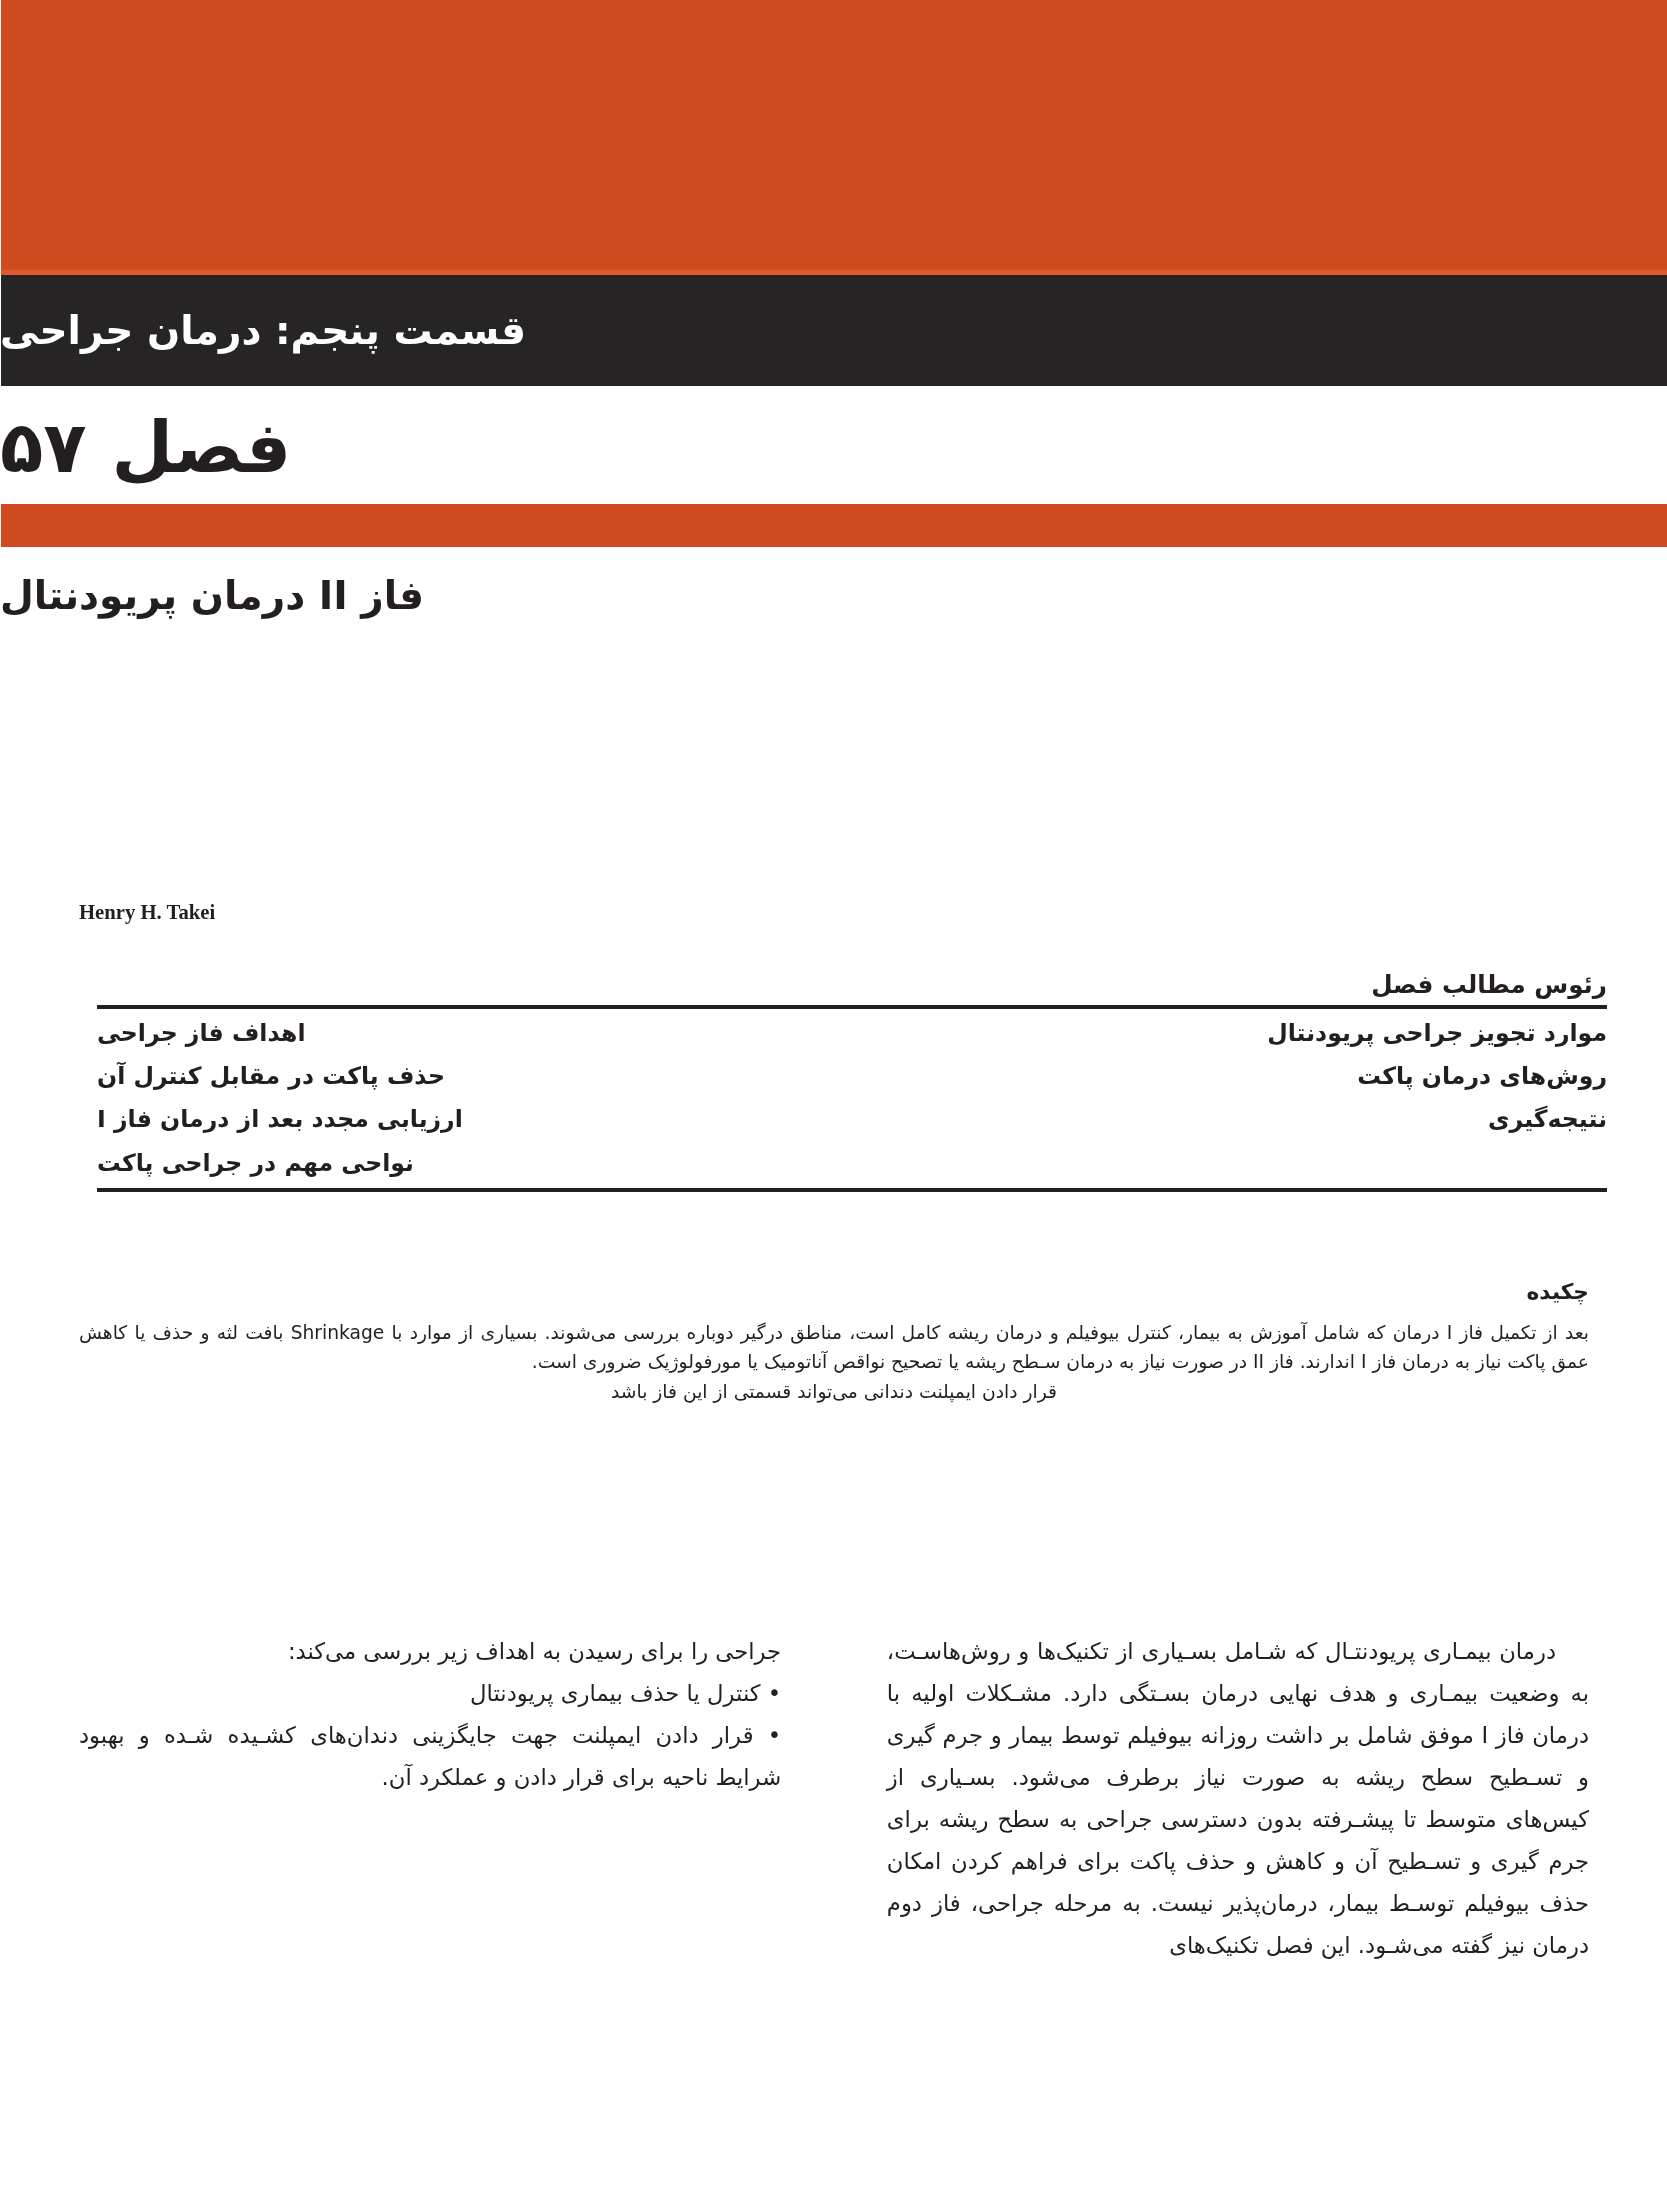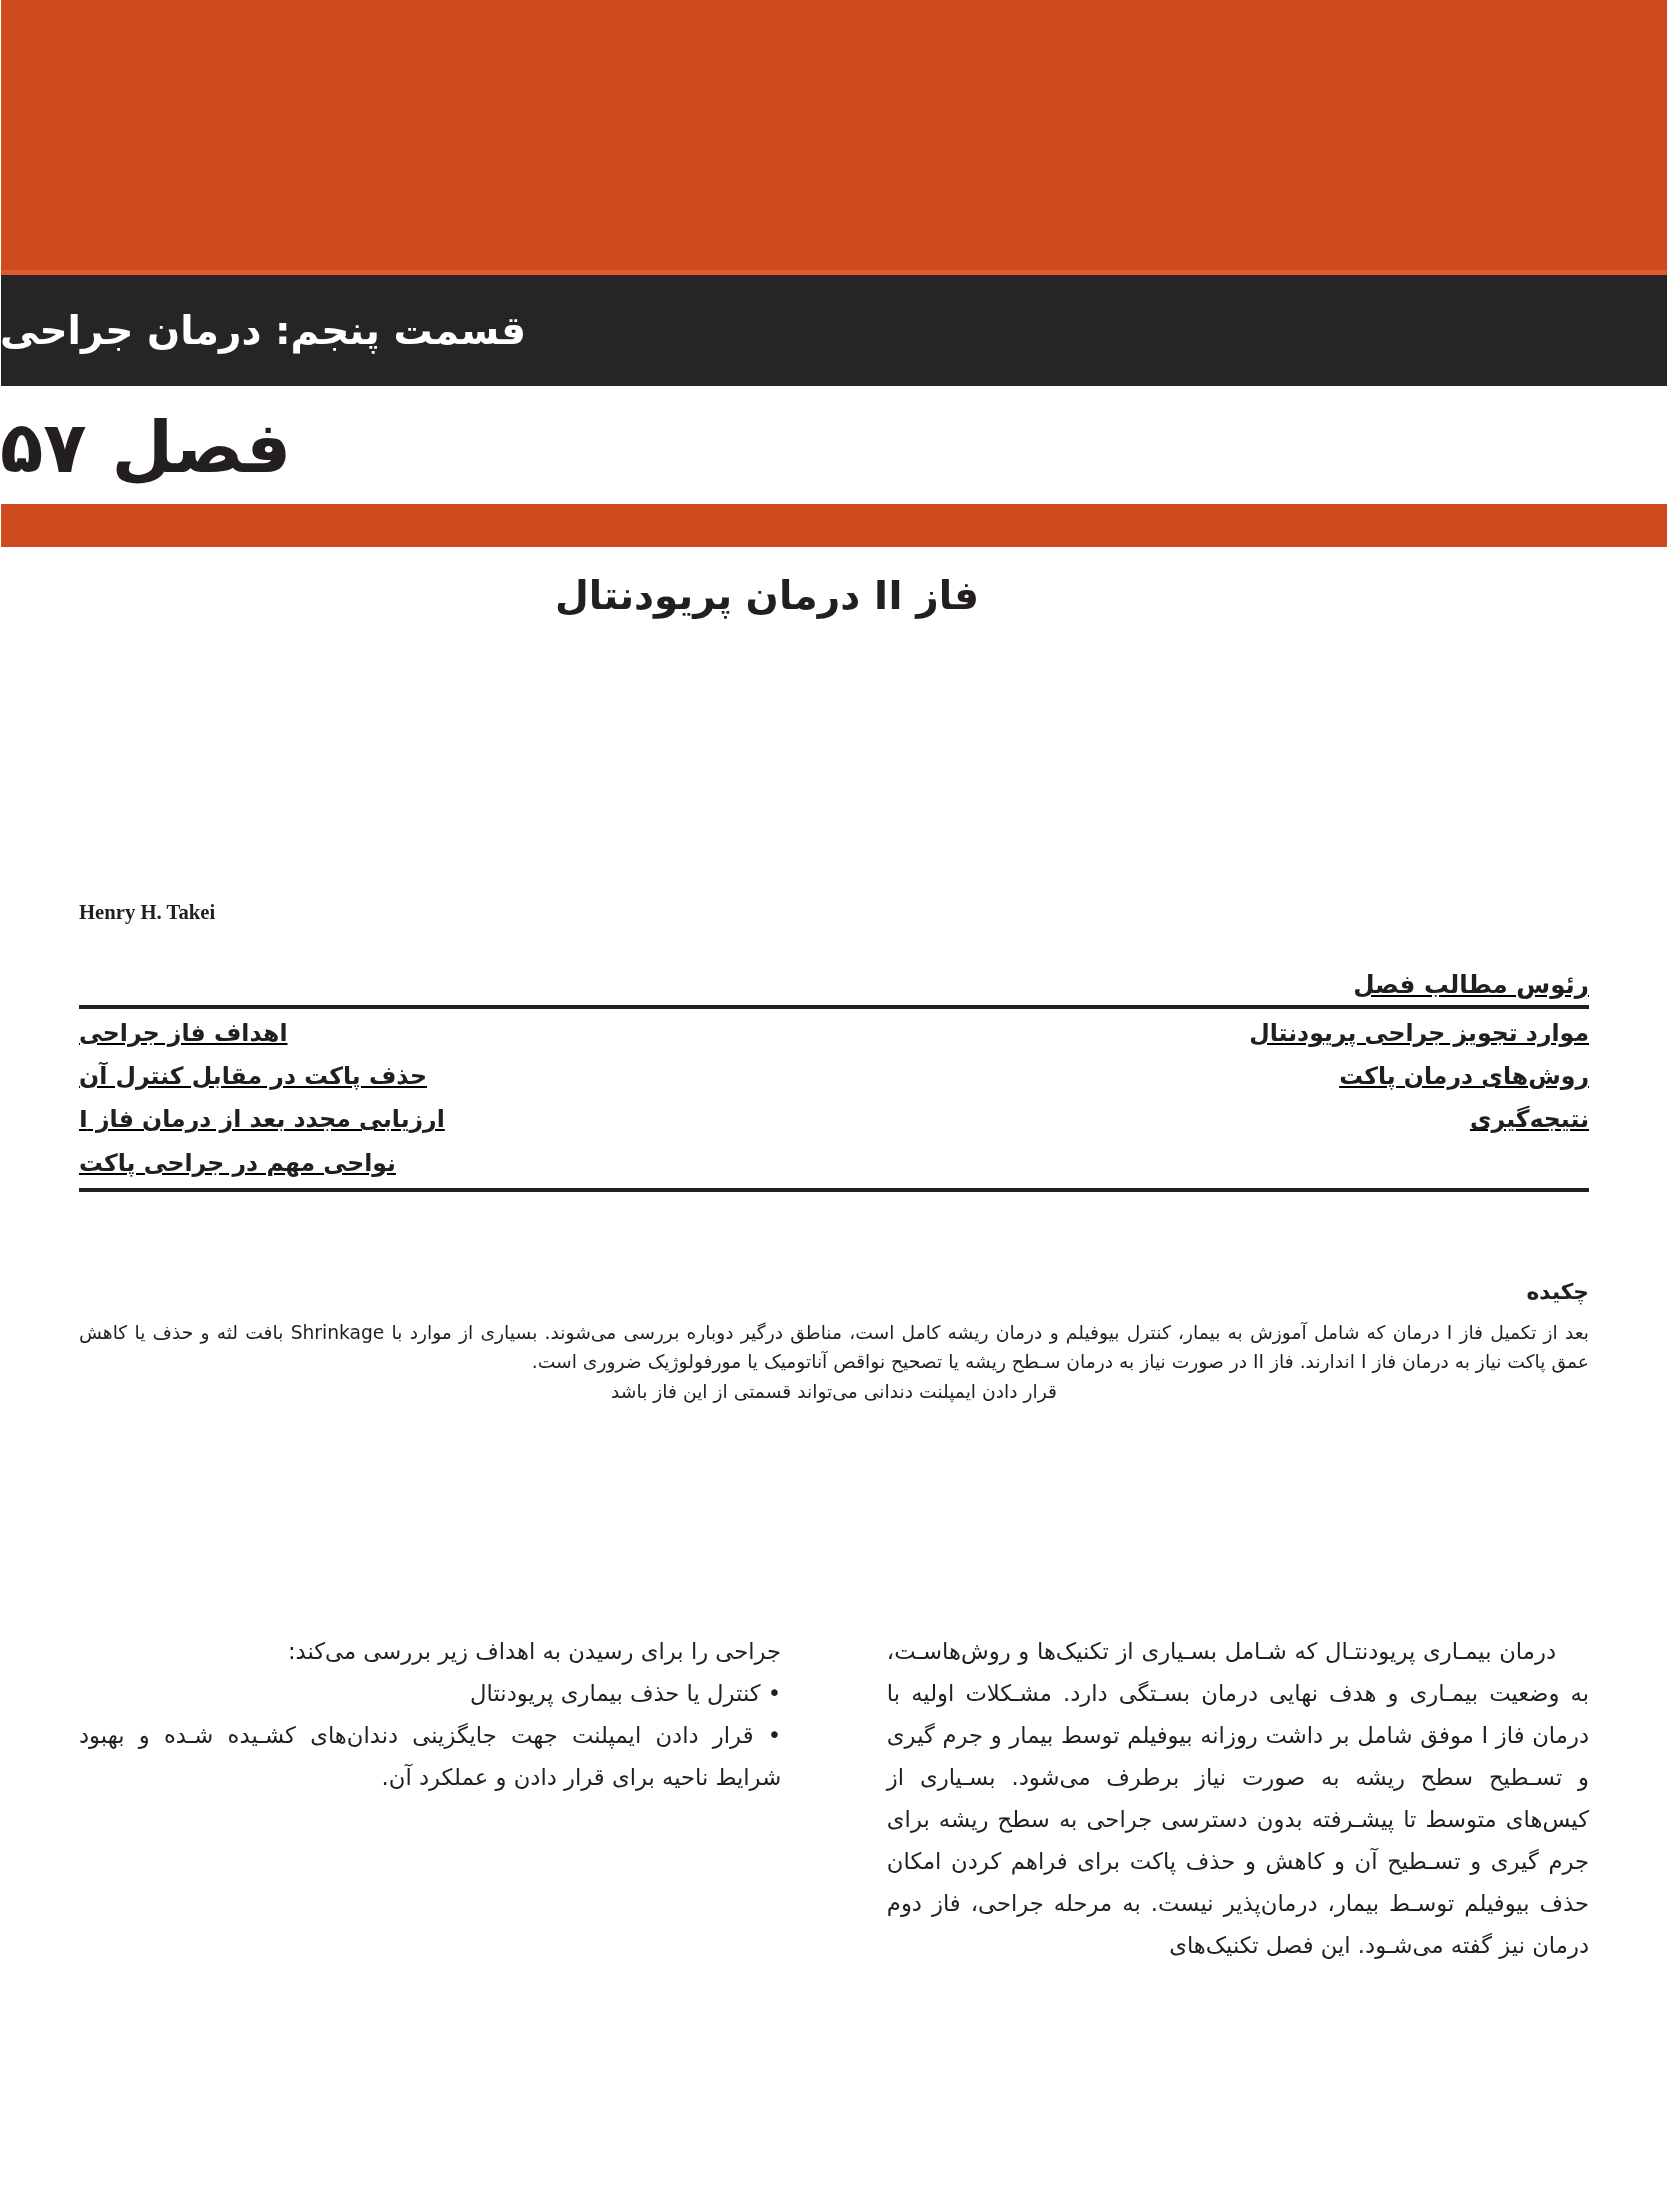--- a/index.html
+++ b/index.html
@@ -66,21 +66,21 @@
     font-weight:bold;
     direction:rtl;
     white-space:nowrap;
   }
 
   
   .chapter-title {
     position:absolute;
     left:0; top:573px;
     width:1613px;
-    text-align:center;
+    text-align:left;
     padding-right:79px;
     color:#231f20;
     font-size:39px;
     font-weight:bold;
     direction:rtl;
     white-space:nowrap;
   }
 
   
   .author {
@@ -91,24 +91,23 @@
     font-family:"Liberation Serif", serif;
     font-size:20.7px;
     font-weight:bold;
     color:#231f20;
     white-space:nowrap;
   }
 
   
   .outline {
     position:absolute;
-    left:79px; top:970px;
-    width:1510px;
-    direction:rtl;
-    text-decoration:underline;
+    left:97px; top:970px;
+    width:1510px;
+    direction:rtl;
   }
   .outline-heading {
     text-align:right;
     font-size:24.6px;
     font-weight:bold;
     color:#231f20;
     padding-bottom:5.9px;
     white-space:nowrap;
   }
   .outline-rule-top {

